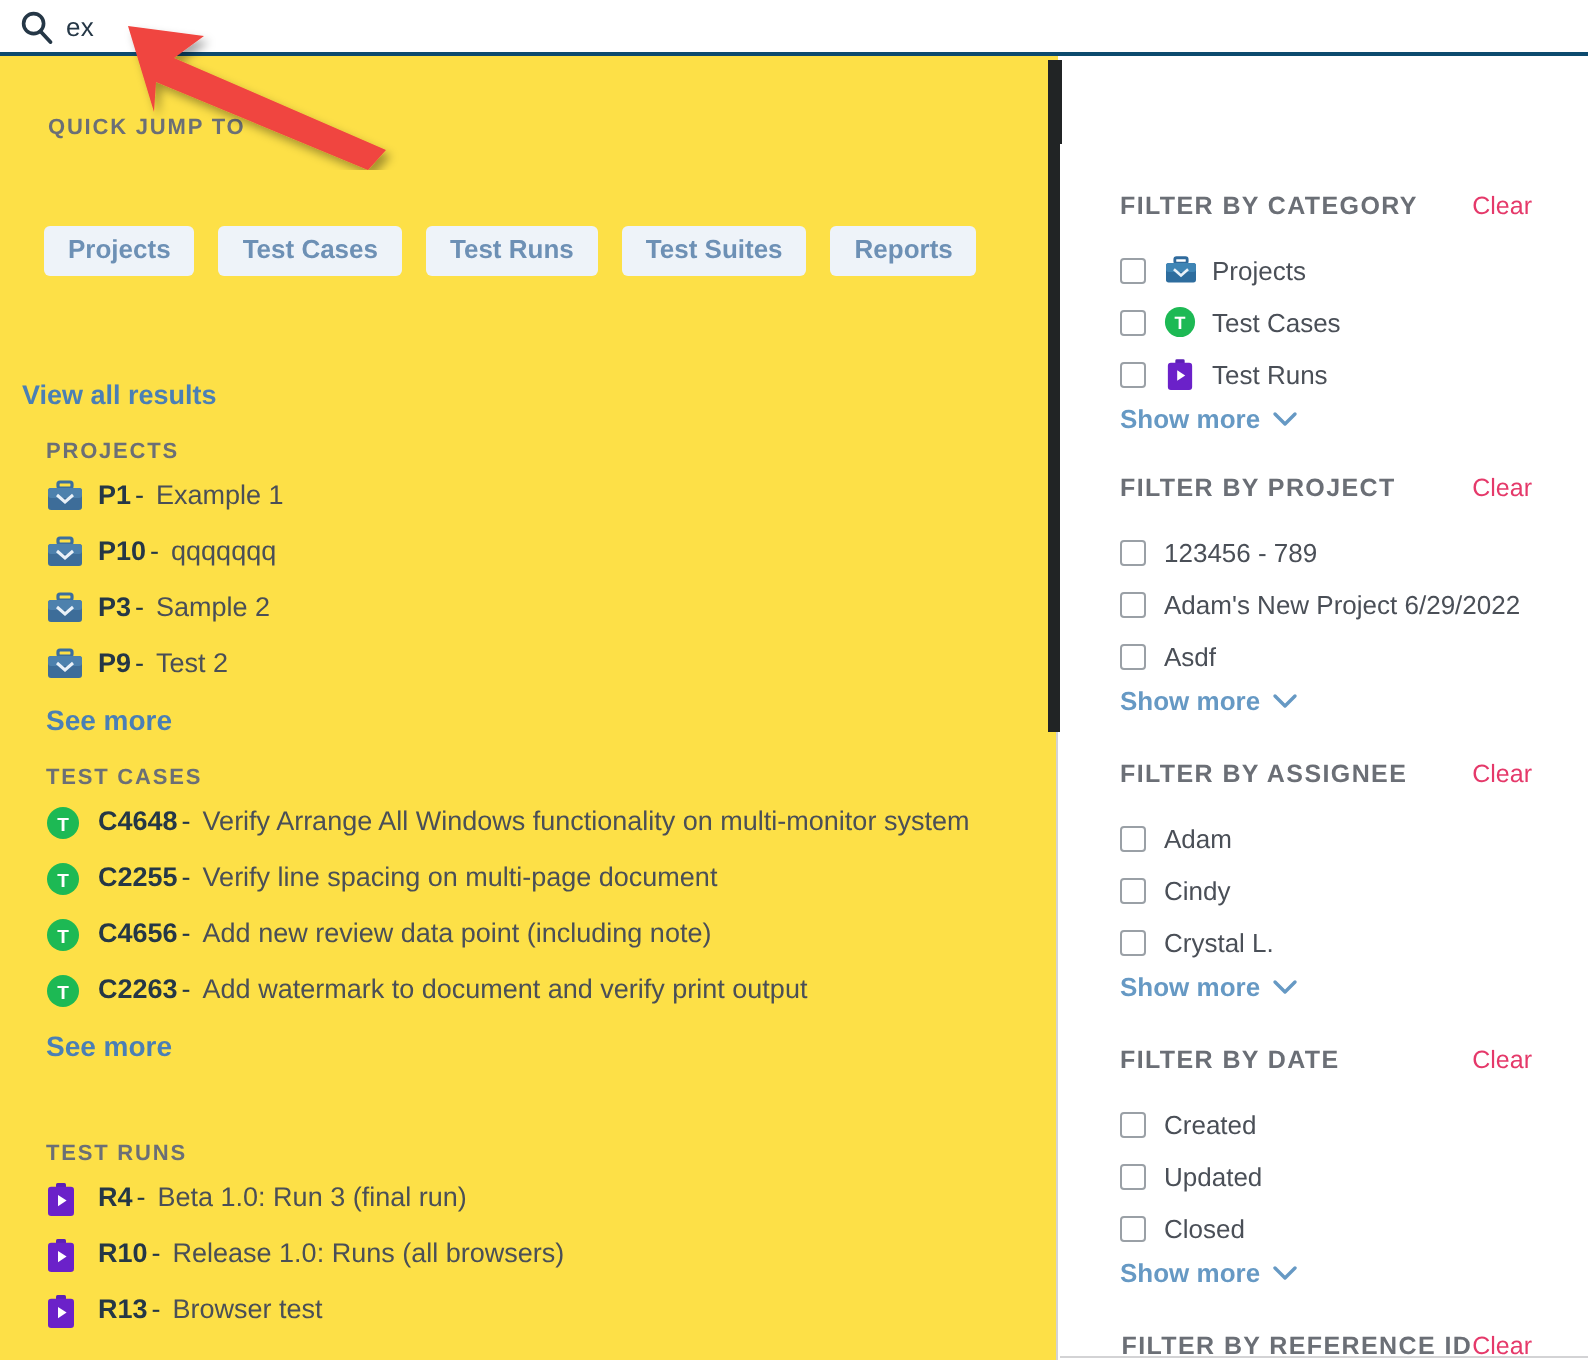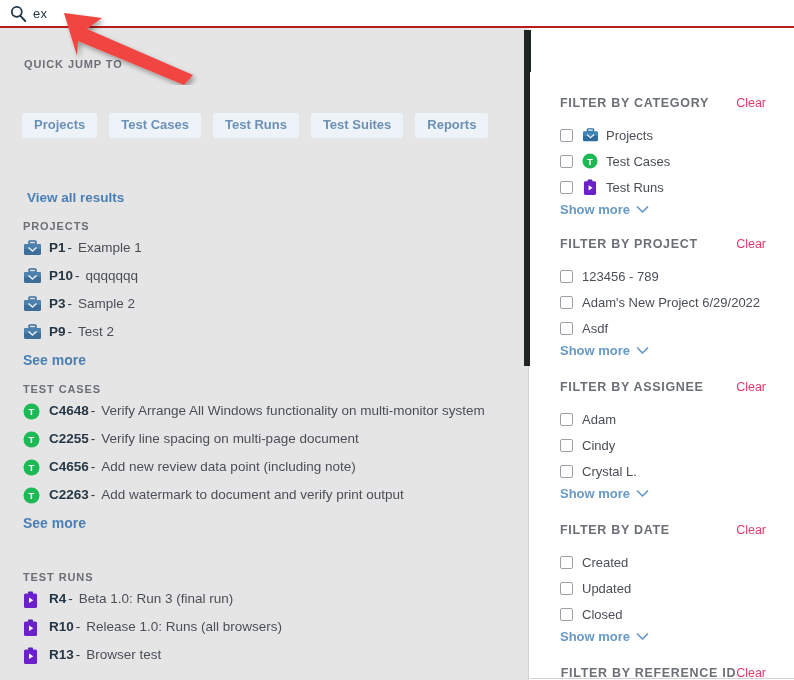--- a/index.html
+++ b/index.html
@@ -9,51 +9,51 @@
     background: #ffffff;
     font-family: "Liberation Sans", sans-serif;
     overflow: hidden;
   }
   #root { position: relative; width: 794px; height: 680px; background:#fff; }
 
   
   .searchbar {
     position: absolute; left: 0; top: 0; width: 794px; height: 28px;
     background: #ffffff;
-    border-bottom: 2px solid #b91c1c;
+    border-bottom: 2px solid #0c4a6e;
     display: flex; align-items: center;
   }
   .search-icon { margin-left: 9px; width: 18px; height: 18px; display:flex; align-items:center; justify-content:center; }
   .search-input-text {
     margin-left: 6px; font-size: 13px; color: #253746; letter-spacing: .2px;
     font-family: "Liberation Sans", sans-serif;
   }
 
   
   .results {
     position: absolute; left: 0; top: 28px; width: 529px; height: 652px;
-    background: #e5e5e5; overflow: hidden;
+    background: #fde047; overflow: hidden;
   }
   .sec-label {
     font-size: 11px; font-weight: 700; color: #6b6f76;
     letter-spacing: .9px; text-transform: uppercase;
   }
   .quickjump-label { position: absolute; left: 24px; top: 30px; }
 
   .chips { position: absolute; left: 22px; top: 85px; width: 470px;
            display: flex; flex-wrap: wrap; gap: 7px 12px; }
   .chip {
     background: #eef3f9; border-radius: 3px;
     padding: 5px 12px 6px 12px;
     font-size: 13px; color: #6d90b5; font-weight: 700;
     cursor: pointer; line-height: 14px; white-space: nowrap;
   }
 
   .viewall {
-    position: absolute; left: 27px; top: 162px;
+    position: absolute; left: 11px; top: 162px;
     font-size: 13.5px; font-weight: 700; color: #4a7fb5; cursor: pointer;
   }
 
   .group { position: absolute; left: 23px; width: 500px; }
   .group .ghead { margin-bottom: 8px; }
   .row {
     display: flex; align-items: flex-start; height: 28px; cursor: pointer;
   }
   .row .ico { width: 26px; flex: 0 0 26px; display:flex; align-items:center; }
   .row .rid {

